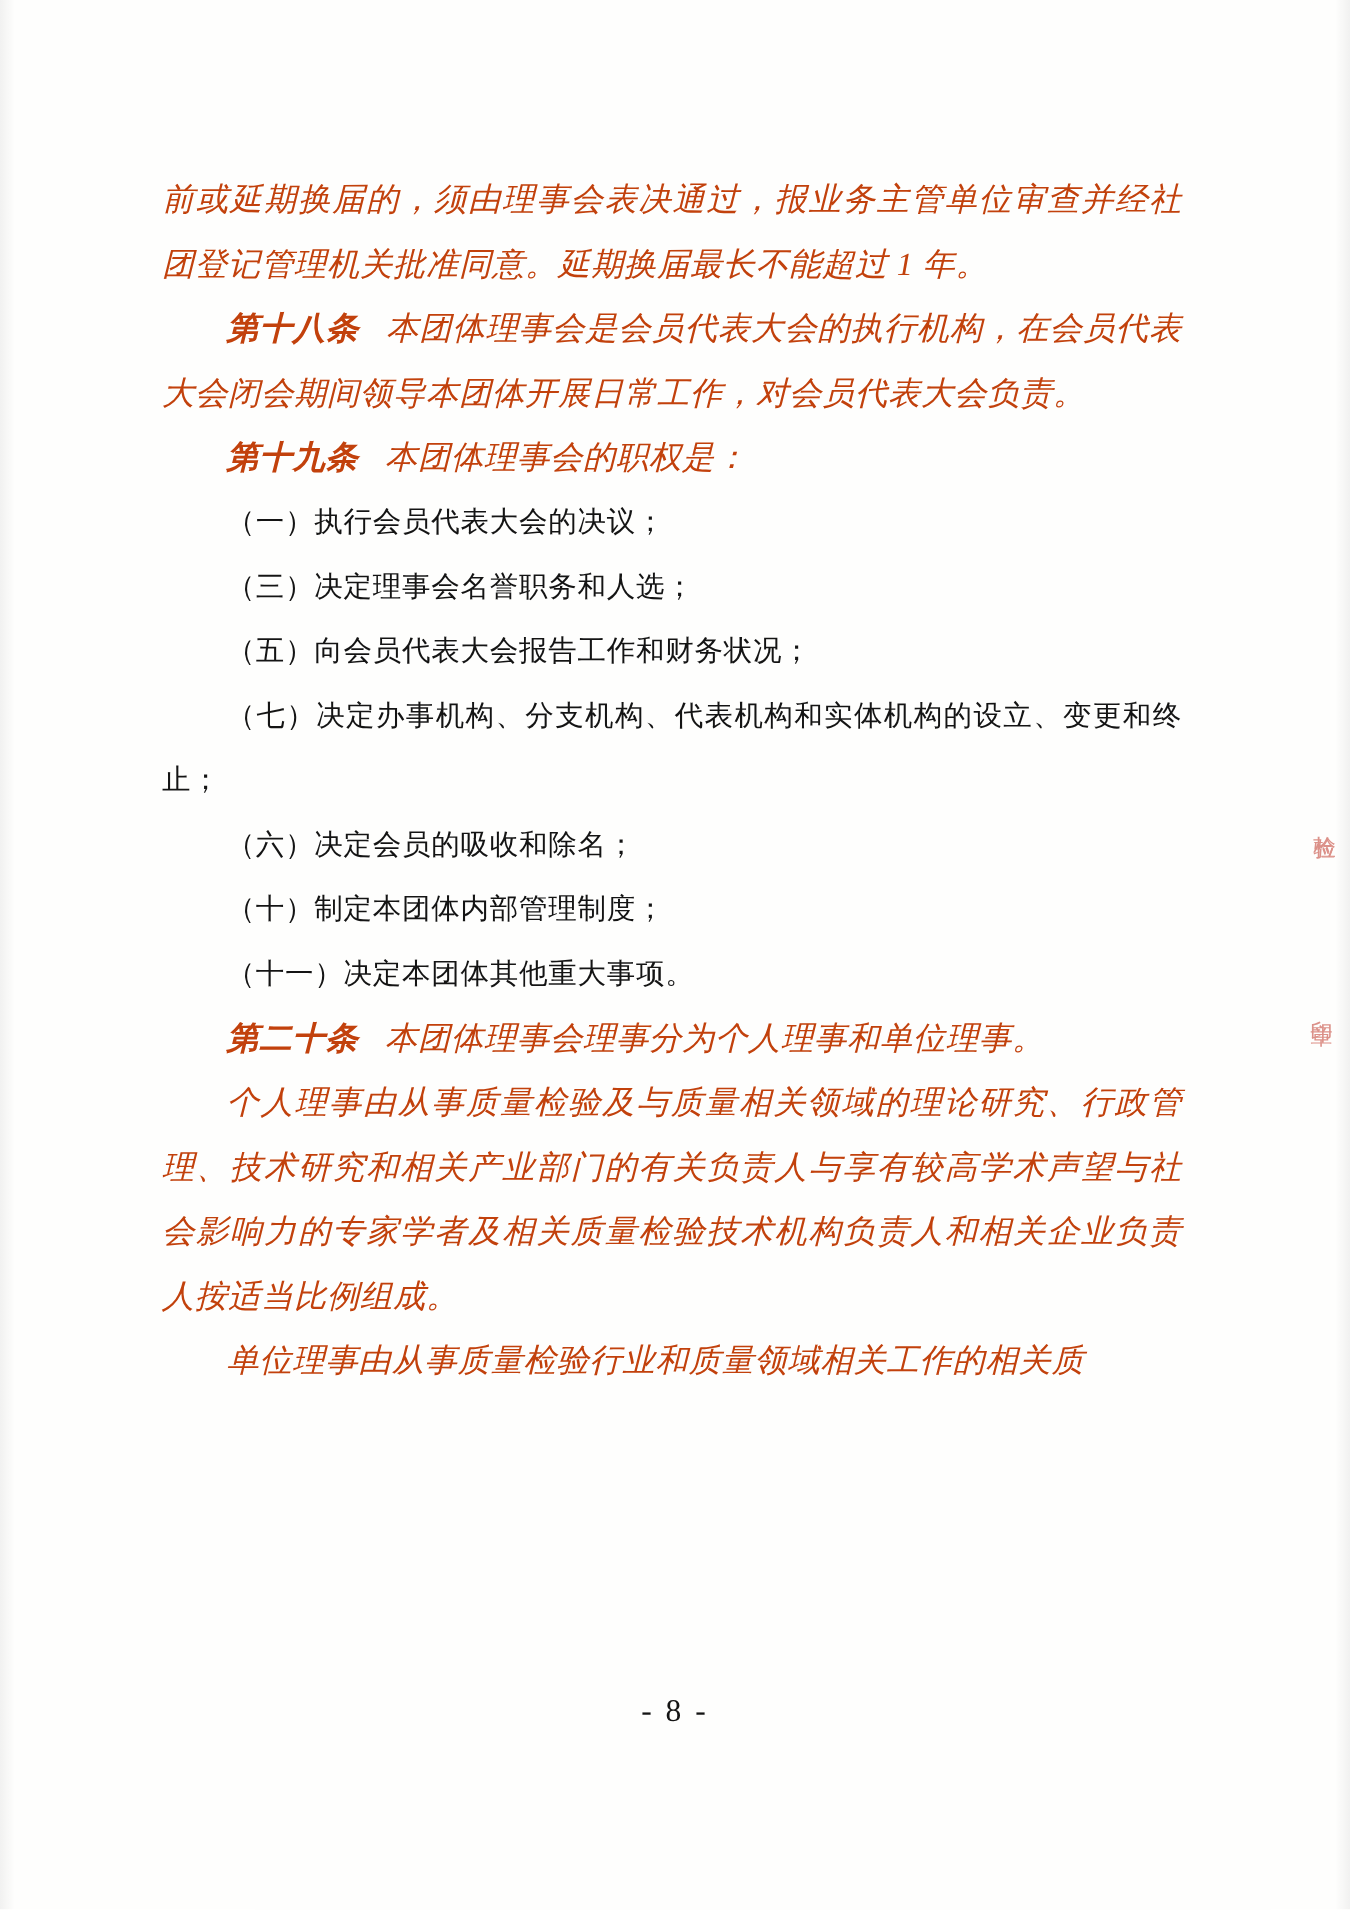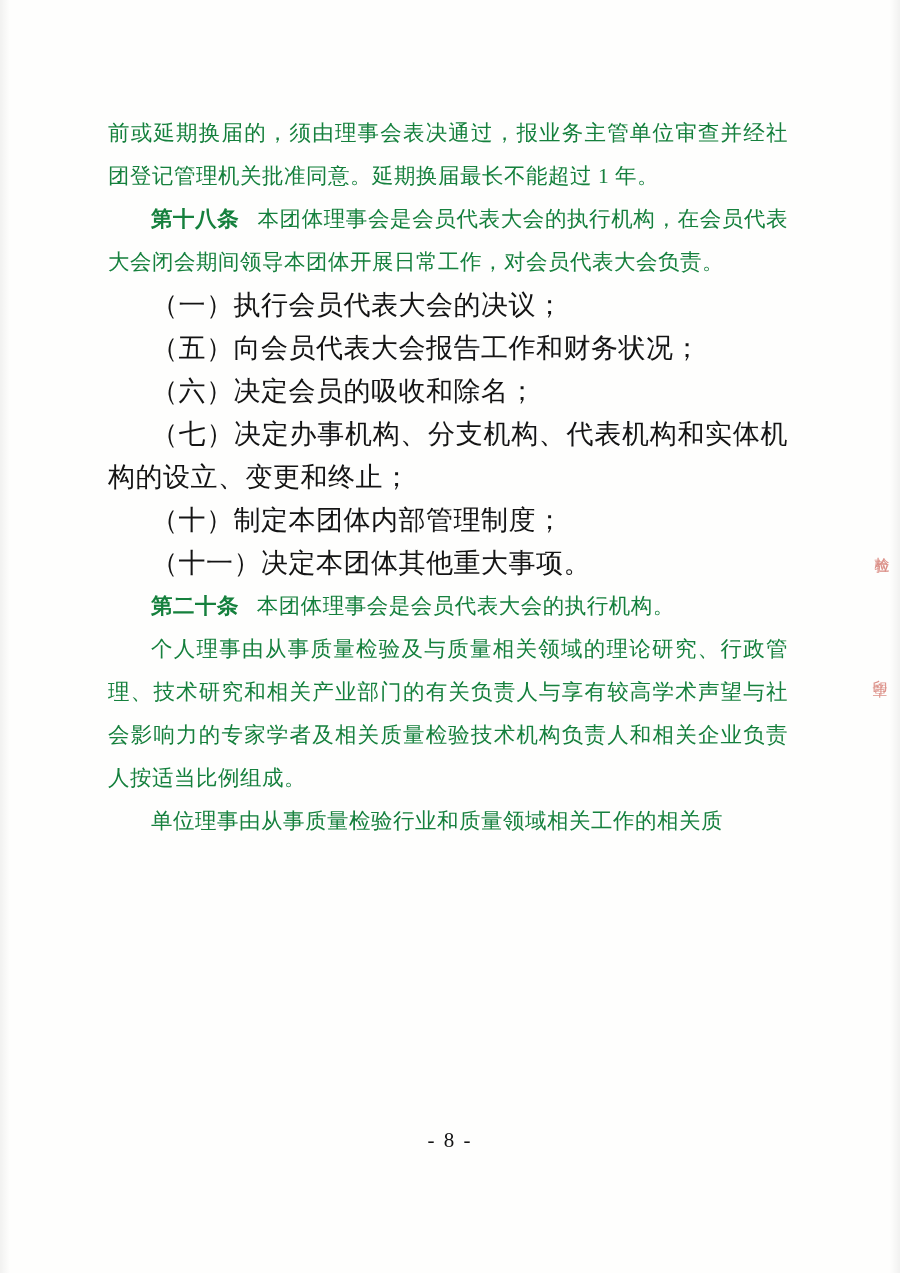--- a/index.html
+++ b/index.html
@@ -26,30 +26,31 @@
     top: 112px;
     width: 680px;
   }
   .para {
     font-size: 21.5px;
     line-height: 43px;
     letter-spacing: 0.5px;
     text-align: justify;
     text-justify: inter-ideograph;
     margin: 0;
-    color: #15803d;
+    color: #c2410c;
+    font-style: italic;
   }
   .para.indent {
     text-indent: 43px;
   }
   .bold-lead {
     font-weight: bold;
   }
   .item {
-    font-size: 27px;
+    font-size: 19px;
     line-height: 43px;
     letter-spacing: 0.5px;
     text-indent: 43px;
     text-align: justify;
     text-justify: inter-ideograph;
     margin: 0;
     color: #141414;
   }
   .page-number {
     position: absolute;
@@ -90,29 +91,31 @@
 <div class="page">
   <div class="edge-shadow edge-left"></div>
   <div class="edge-shadow edge-right"></div>
 
   <div class="content">
 
     <p class="para">前或延期换届的，须由理事会表决通过，报业务主管单位审查并经社团登记管理机关批准同意。延期换届最长不能超过 1 年。</p>
 
     <p class="para indent"><span class="bold-lead">第十八条</span>&nbsp;&nbsp;&nbsp;<span>本团体理事会是会员代表大会的执行机构，在会员代表大会闭会期间领导本团体开展日常工作，对会员代表大会负责。</span></p>
 
+    <p class="para indent"><span class="bold-lead">第十九条</span>&nbsp;&nbsp;&nbsp;<span>本团体理事会的职权是：</span></p>
 
     <p class="item">（一）执行会员代表大会的决议；</p>
+    <p class="item">（三）决定理事会名誉职务和人选；</p>
     <p class="item">（五）向会员代表大会报告工作和财务状况；</p>
+    <p class="item">（七）决定办事机构、分支机构、代表机构和实体机构的设立、变更和终止；</p>
     <p class="item">（六）决定会员的吸收和除名；</p>
-    <p class="item">（七）决定办事机构、分支机构、代表机构和实体机构的设立、变更和终止；</p>
     <p class="item">（十）制定本团体内部管理制度；</p>
     <p class="item">（十一）决定本团体其他重大事项。</p>
 
-    <p class="para indent"><span class="bold-lead">第二十条</span>&nbsp;&nbsp;&nbsp;<span>本团体理事会是会员代表大会的执行机构。</span></p>
+    <p class="para indent"><span class="bold-lead">第二十条</span>&nbsp;&nbsp;&nbsp;<span>本团体理事会理事分为个人理事和单位理事。</span></p>
 
     <p class="para indent">个人理事由从事质量检验及与质量相关领域的理论研究、行政管理、技术研究和相关产业部门的有关负责人与享有较高学术声望与社会影响力的专家学者及相关质量检验技术机构负责人和相关企业负责人按适当比例组成。</p>
 
     <p class="para indent">单位理事由从事质量检验行业和质量领域相关工作的相关质</p>
 
   </div>
 
   <div class="page-number">- 8 -</div>
 
   <div class="seal-mark seal-a">检验</div>

